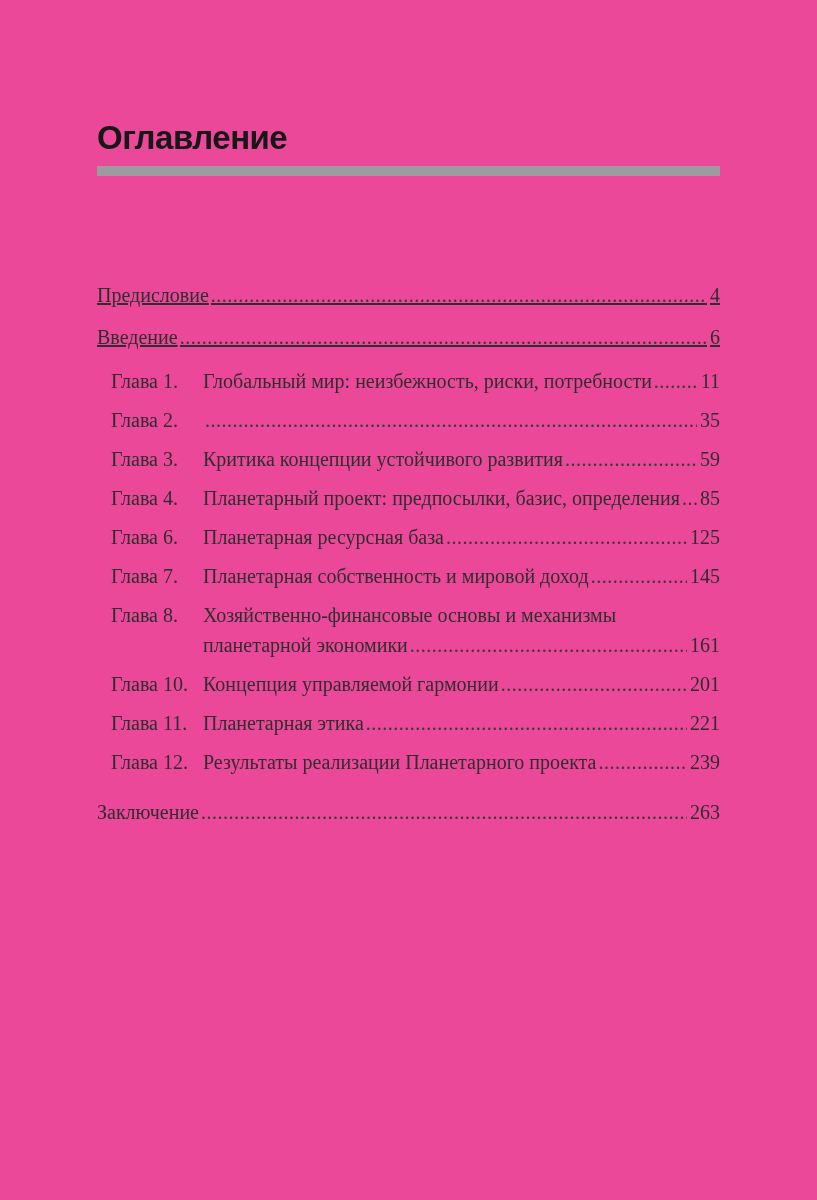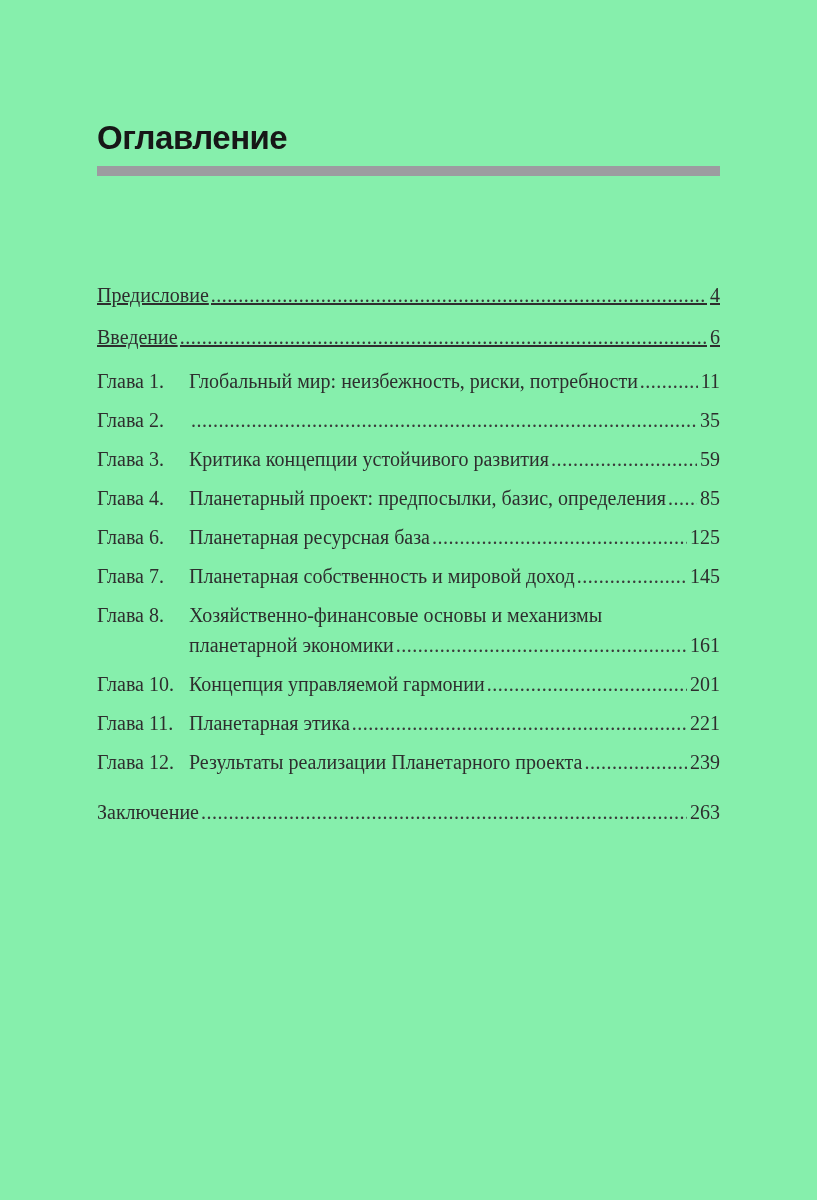--- a/index.html
+++ b/index.html
@@ -1,20 +1,20 @@
 <!DOCTYPE html>
 <html><head>
 <meta charset="utf-8">
 <style>
   html, body { margin: 0; padding: 0; background: #ffffff; }
   .page {
     position: relative;
     width: 817px;
     height: 1200px;
-    background: #86efac;
+    background: #ec4899;
     font-family: "Liberation Serif", serif;
     color: #2e2e2e;
     overflow: hidden;
   }
   .content {
     position: absolute;
     left: 97px;
     top: 0;
     width: 623px;
   }
@@ -41,20 +41,21 @@
     line-height: 30px;
   }
   .front .row { margin-bottom: 12px; text-decoration: underline; }
   .chapters { margin-top: 14px; }
   .chapters .row { margin-bottom: 9px; }
   .back { margin-top: 20px; }
   .back .row { margin-bottom: 2px; align-items: flex-end; }
   .lbl {
     flex: 0 0 92px;
     white-space: nowrap;
+    margin-left: 14px;
   }
   .body {
     flex: 1;
     min-width: 0;
   }
   .line {
     display: flex;
     align-items: baseline;
   }
   .t { white-space: nowrap; }

